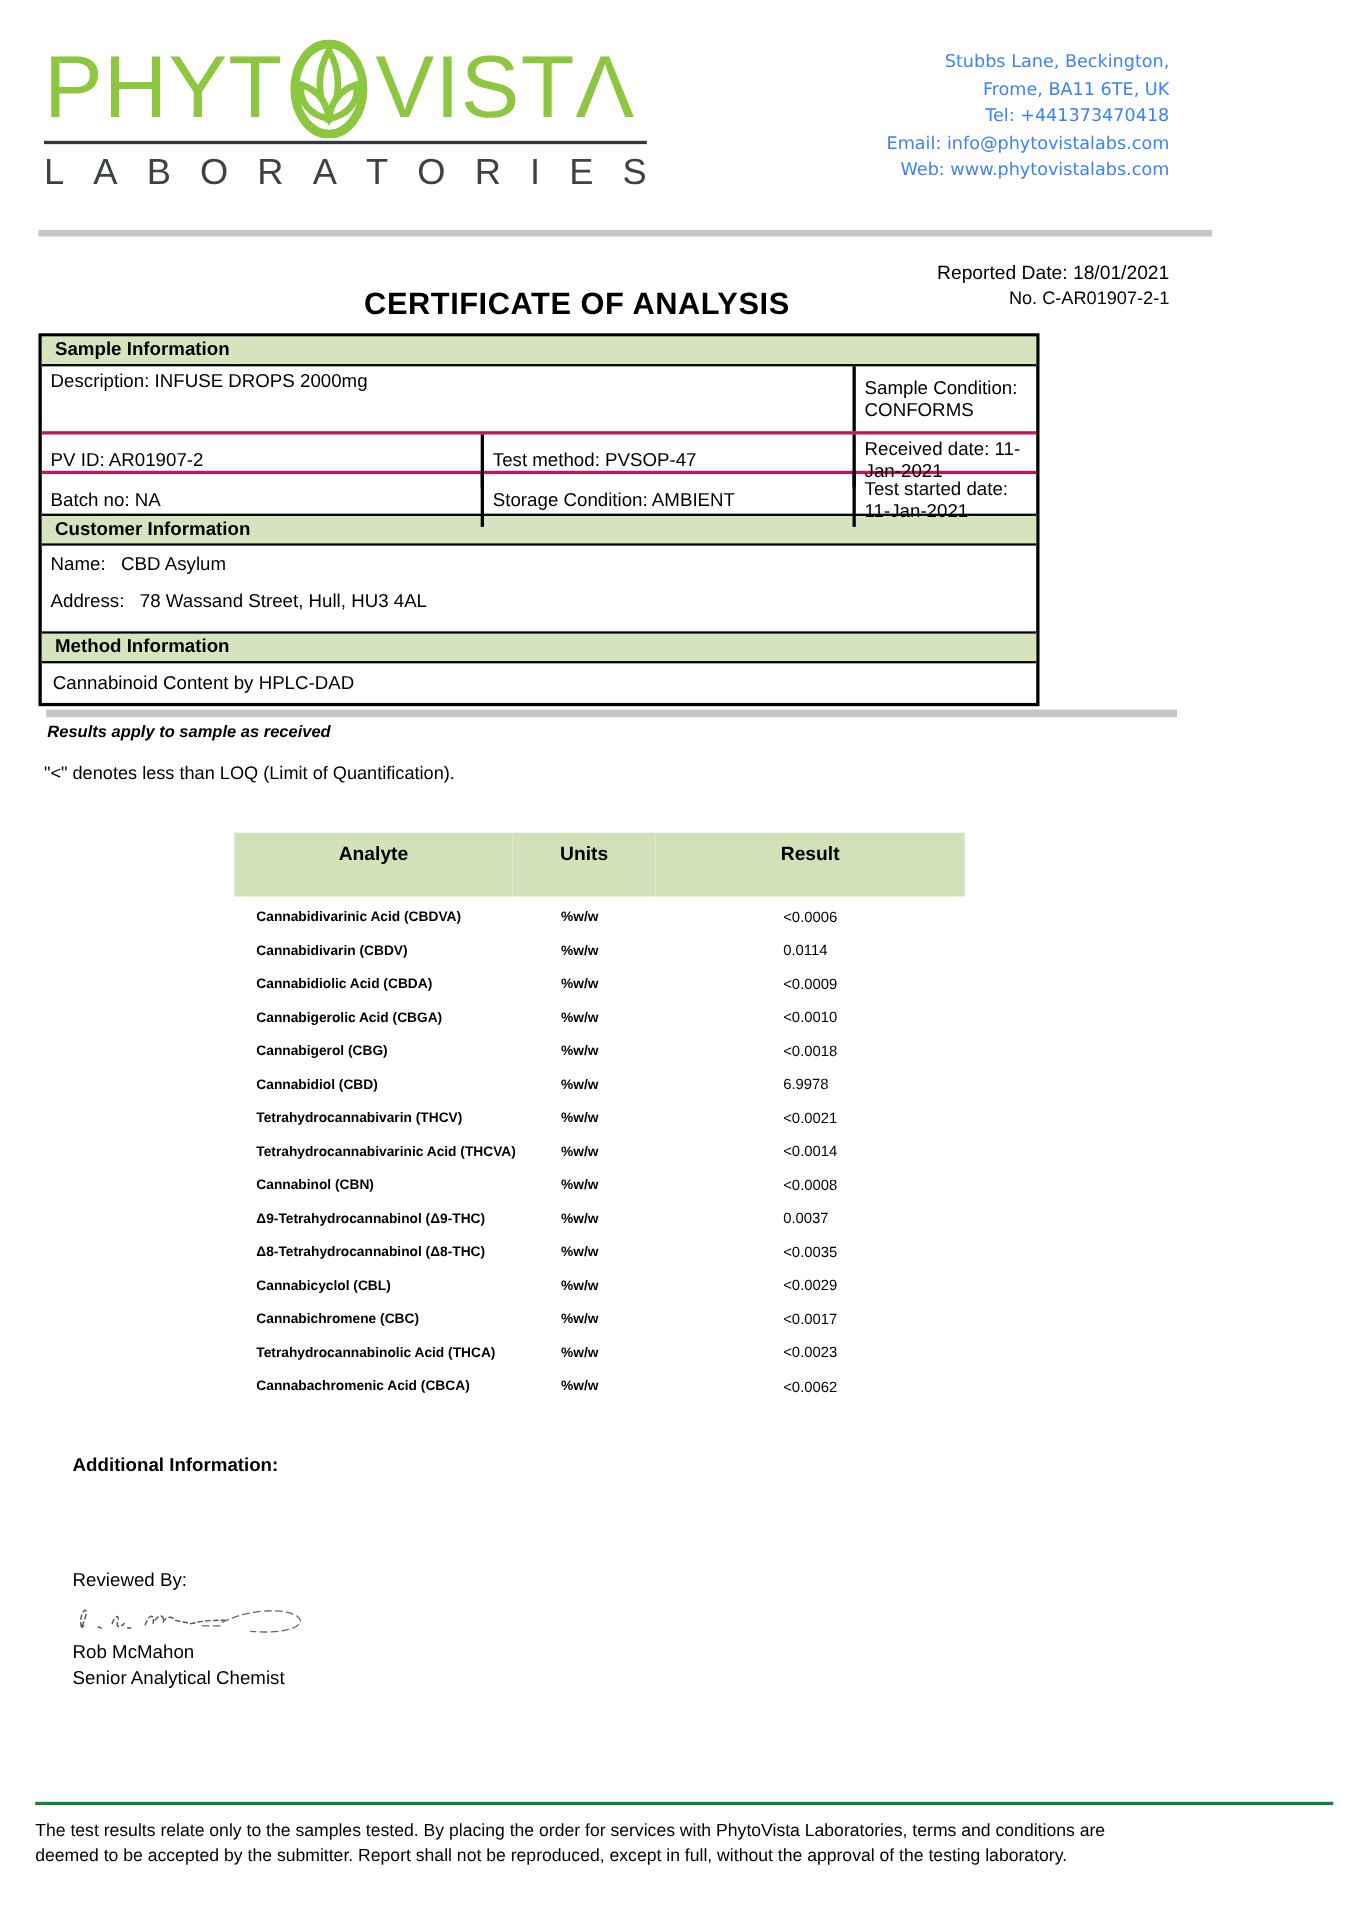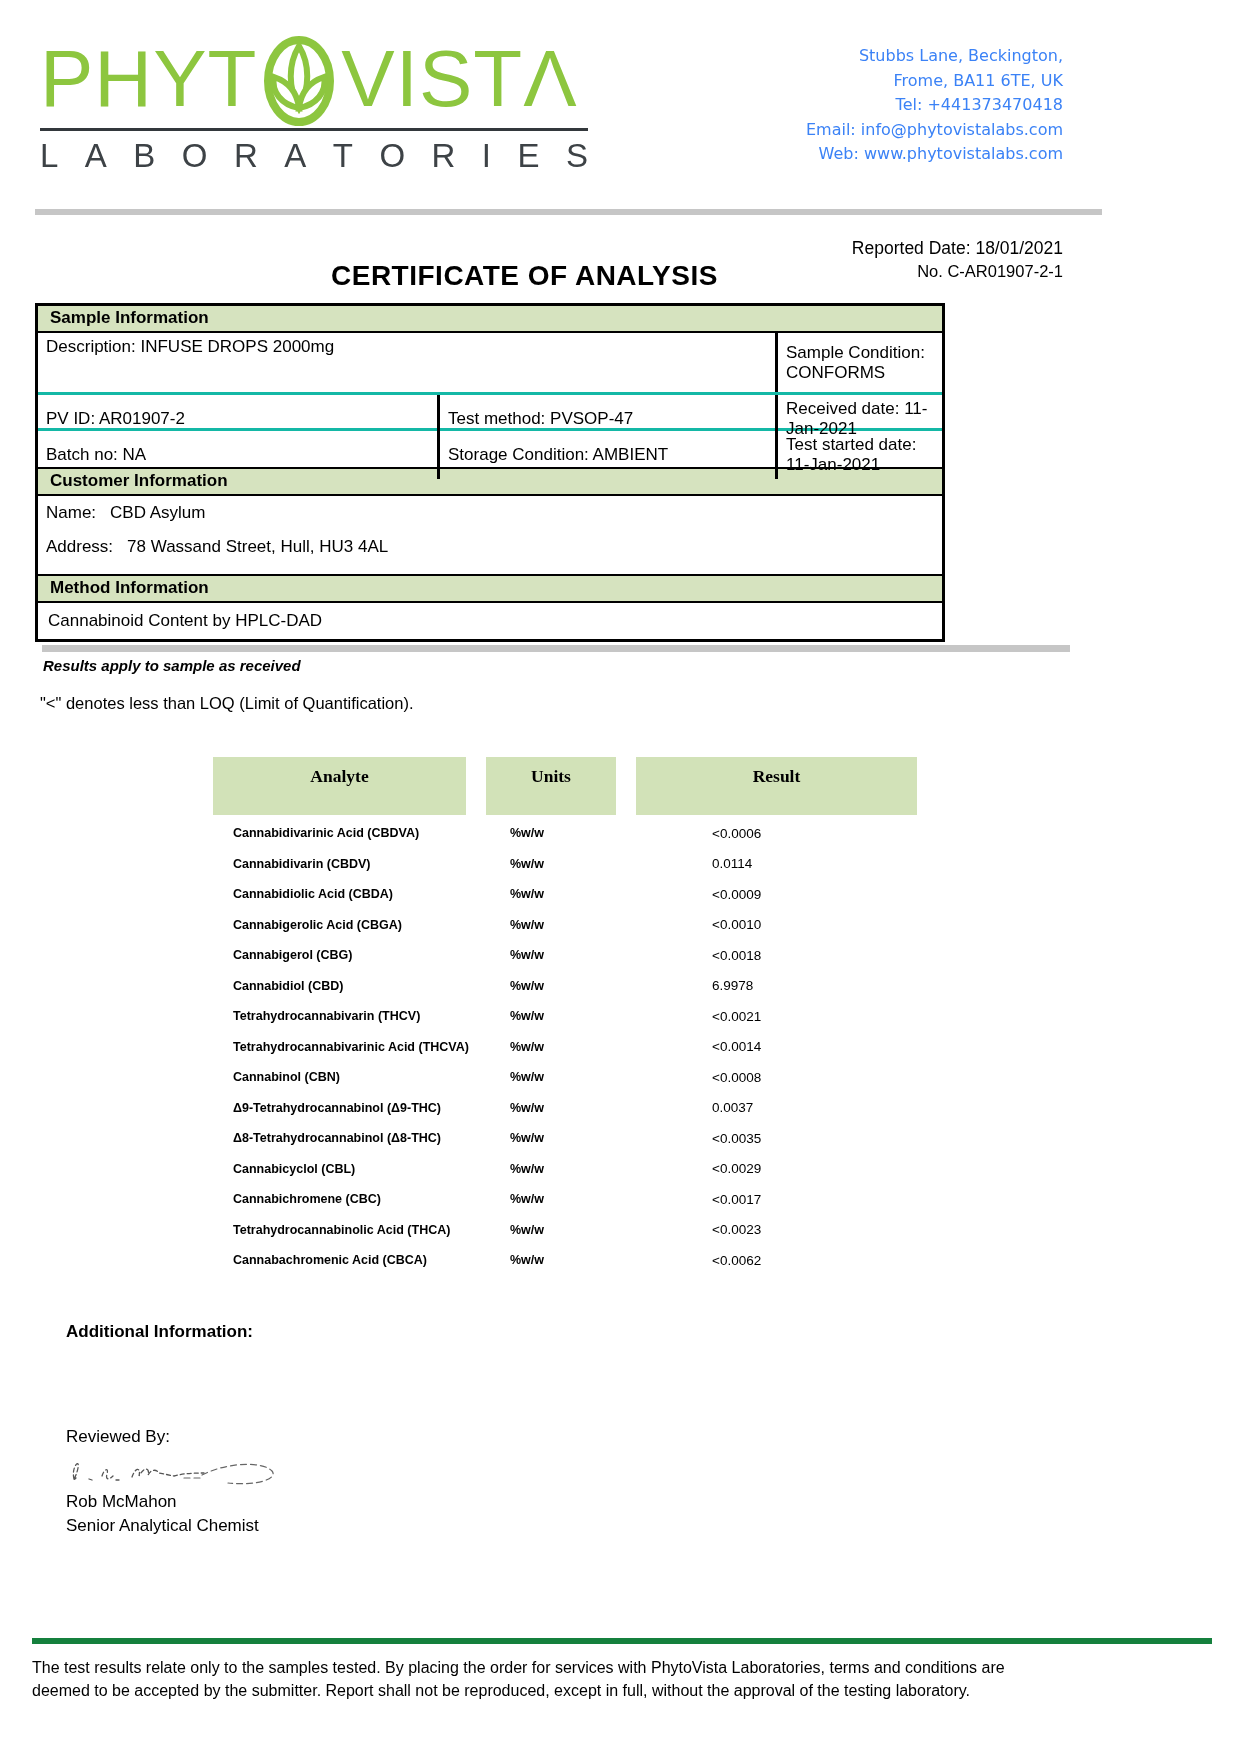--- a/index.html
+++ b/index.html
@@ -46,57 +46,57 @@
     font-size:28px;font-weight:bold;letter-spacing:0.5px;
   }
 
   
   .infoblock{position:absolute;left:35px;top:303px;width:910px;border:3px solid #000;background:#fff;}
   .secbar{
     background:var(--bar-green);font-weight:bold;font-size:17px;
     padding:2px 0 3px 12px;border-top:2px solid #000;border-bottom:2px solid #000;
   }
   .infoblock .secbar:first-child{border-top:none;}
-  .irow{display:grid;border-bottom:3px solid #14b8a6;}
+  .irow{display:grid;border-bottom:3px solid #be185d;}
   .rowA{grid-template-columns:740px 1fr;height:62px;}
   .rowB,.rowC{grid-template-columns:402px 338px 1fr;height:36px;}
   .rowC{border-bottom:none;}
   .cell{font-size:17px;padding:4px 8px;border-right:3px solid #000;display:flex;align-items:center;}
   .irow .cell:last-child{border-right:none;}
   .cell.desc{align-items:flex-start;}
   .custcell{height:78px;padding:7px 8px;font-size:17px;display:flex;flex-direction:column;gap:14px;border-bottom:none;}
   .clabel{margin-right:14px;}
   .methodcell{height:36px;display:flex;align-items:center;padding-left:10px;font-size:17px;text-align:center;}
 
   
   .note-italic{position:absolute;left:43px;top:657px;font-size:15px;font-weight:bold;font-style:italic;}
   .note-loq{position:absolute;left:40px;top:694px;font-size:16.5px;}
 
   
   .results{position:absolute;left:213px;top:757px;width:672px;}
-  .rhead{display:grid;grid-template-columns:253px 130px 281px;gap:20px;font-family:Liberation Serif, serif;}
+  .rhead{display:grid;grid-template-columns:253px 130px 281px;gap:0;}
   .hcell{
     background:var(--thead-green);height:58px;text-align:center;
     padding-top:9px;font-weight:bold;font-size:17.5px;
   }
   #results-rows{margin-top:3px;margin-left:20px;}
   .rrow{display:grid;grid-template-columns:257px 132px 1fr;height:30.5px;align-items:center;}
   .ra{font-weight:bold;font-size:12.5px;white-space:nowrap;}
   .ru{font-weight:bold;font-size:12.5px;padding-left:20px;}
   .rv{font-size:13.5px;padding-left:90px;white-space:nowrap;}
 
   
   .addinfo{position:absolute;left:66px;top:1322px;font-size:17px;font-weight:bold;}
   .reviewed{position:absolute;left:66px;top:1427px;font-size:17px;}
   .sig{position:absolute;left:64px;top:1448px;}
   .signame{position:absolute;left:66px;top:1492px;font-size:17px;}
   .sigtitle{position:absolute;left:66px;top:1516px;font-size:17px;}
   .footer{
     position:absolute;left:32px;top:1638px;width:1180px;
-    border-top:6px solid #15803d;padding-top:12px;
+    border-top:3px solid #15803d;padding-top:12px;
     font-size:16px;line-height:23px;white-space:nowrap;
   }
 </style>
 </head>
 <body>
 
 <div class="page">
 
   <div class="logo-block">
     <div class="logo-line">

